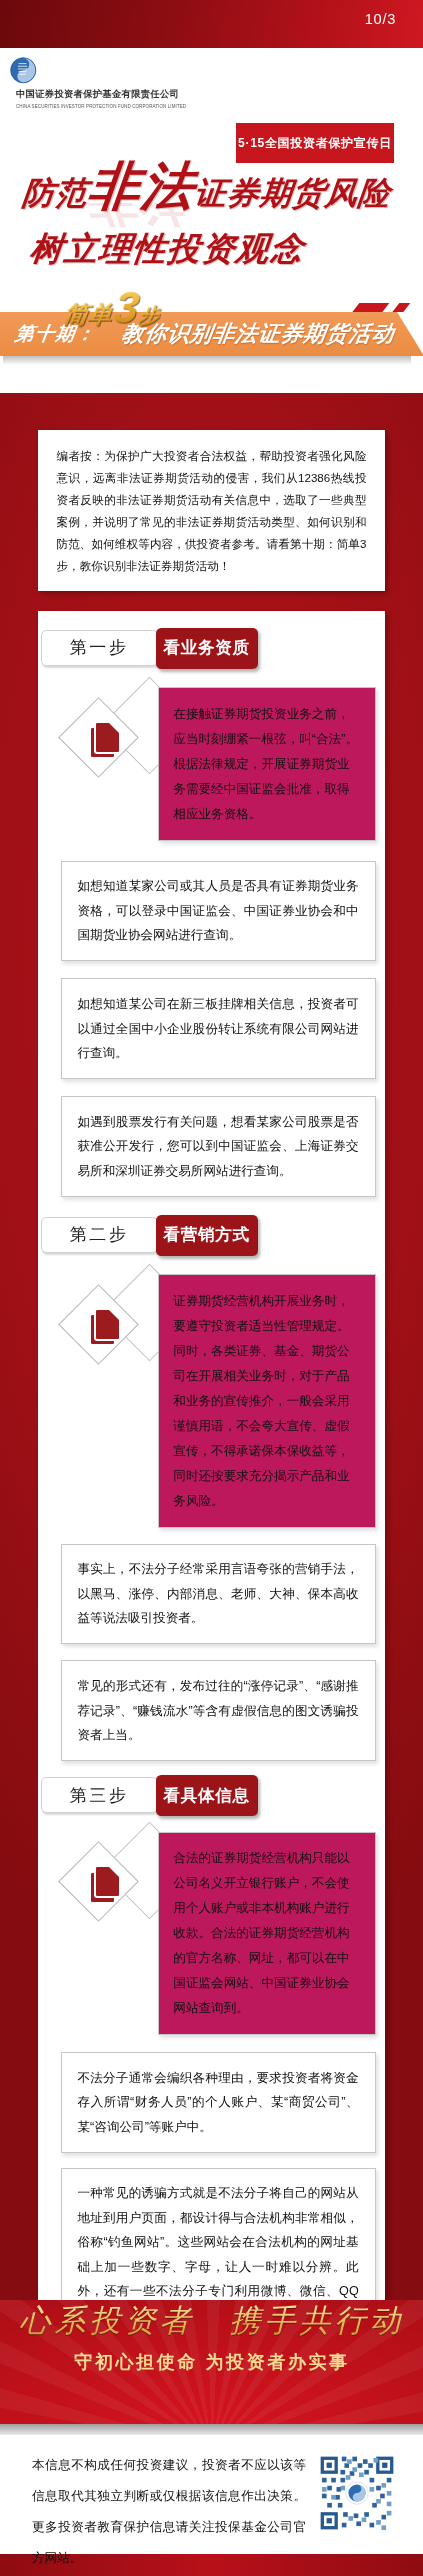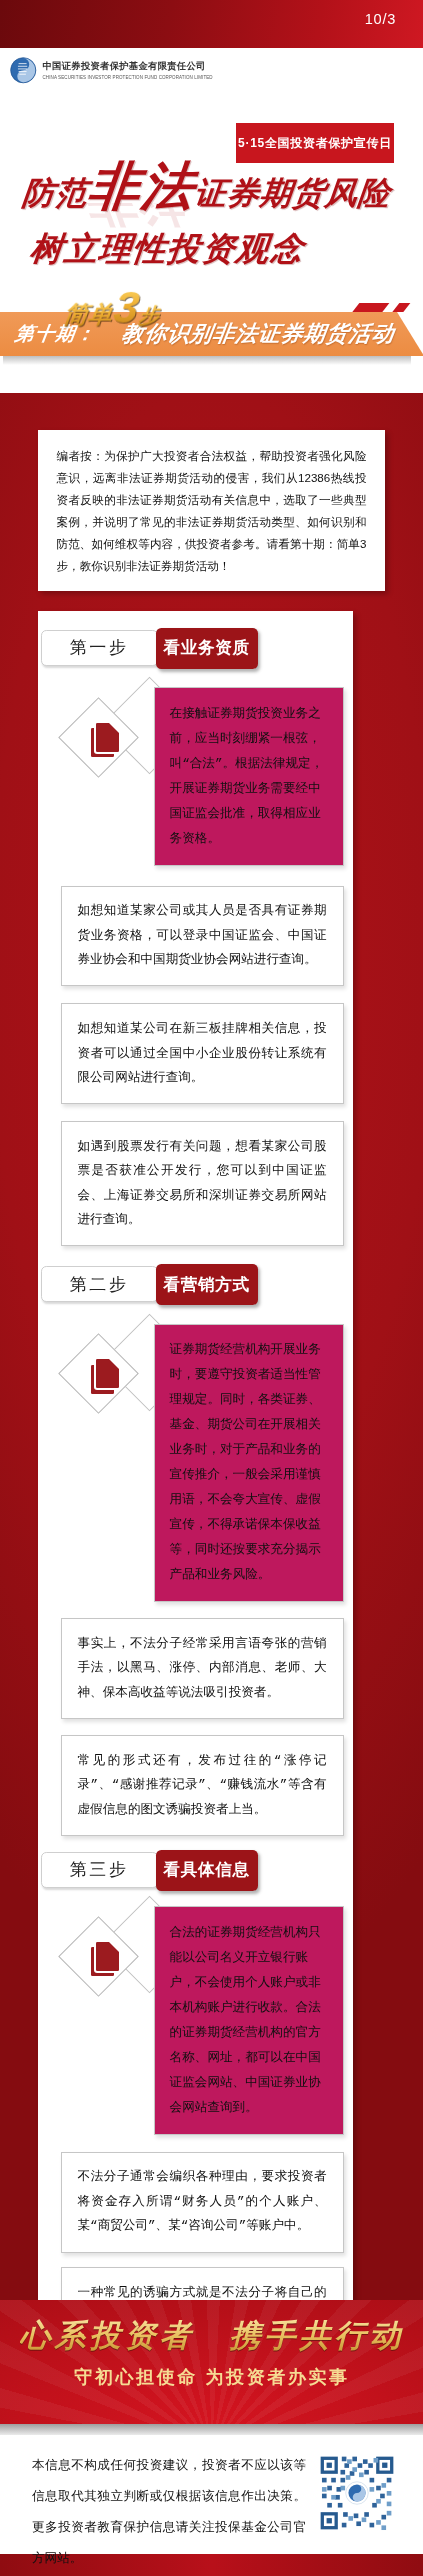--- a/index.html
+++ b/index.html
@@ -4,21 +4,21 @@
 <style>
   * { margin:0; padding:0; box-sizing:border-box; }
   body { font-family:"Liberation Sans", sans-serif; background:#fff; }
   .page { width:424px; height:2576px; margin:0 auto; position:relative; overflow:hidden; background:#fff; }
 
   
   .topbar { height:48px; background:linear-gradient(100deg,#6b090c 0%,#8c0d12 40%,#b31119 75%,#cf1822 100%); position:relative; }
   .pagenum { position:absolute; top:10.6px; right:28px; color:#fff; font-size:14.6px; letter-spacing:0.7px; }
 
   
-  .brand { height:62px; background:#fff; display:flex; align-items:flex-start; padding:9.3px 0 0 10px; }
+  .brand { height:62px; background:#fff; display:flex; align-items:flex-start; padding:9.3px 0 0 10px;flex-direction:column; }
   .brand-names { margin-left:6px; }
   .brand-cn { font-size:9.3px; font-weight:bold; color:#333; letter-spacing:0.3px; margin-top:2.6px; }
   .brand-en { font-size:4.5px; color:#555; margin-top:2.6px; letter-spacing:0.1px; }
 
   
   .hero { height:202px; background:#fff; position:relative; }
   .badge { position:absolute; left:236px; top:13.2px; width:158px; height:40px; background:#c8161e; color:#fff;
            font-size:12px; font-weight:bold; display:flex; align-items:center; justify-content:center; letter-spacing:0.7px; }
   .t1 { position:absolute; left:22.5px; top:42px; display:flex; align-items:baseline; white-space:nowrap;
         color:#b01117; font-weight:900; font-style:italic; transform:skewX(-6deg);
@@ -47,21 +47,21 @@
                      transform:skewX(-8deg); text-shadow:0.7px 1.3px 1.3px rgba(140,60,10,.4); }
   .acc { position:absolute; top:-8.6px; height:8.6px; background:#c8161e; transform:skewX(-38deg); z-index:1; }
   .acc.a1 { right:38px; width:30px; } .acc.a2 { right:17px; width:10.6px; }
   .bshadow { position:absolute; top:44px; left:2.6px; width:408px; height:8.6px;
              background:linear-gradient(180deg,rgba(40,40,40,.30),rgba(40,40,40,0)); }
 
   
   .red { height:1907px; background:radial-gradient(95% 55% at 50% 30%, #b01219 0%, #a01016 55%, #850c10 100%); overflow:hidden; }
   .ecard { width:347px; margin:37px 0 0 38px; background:#fff; box-shadow:2.6px 3.3px 5.3px rgba(0,0,0,.25);
            padding:14.6px 18.5px; font-size:11.6px; line-height:22px; color:#101010; text-align:justify; }
-  .panel { width:315px; margin:20px 0 0 38px; background:#fff; padding:9.3px 0 8px 0; box-shadow:2.6px 3.3px 5.3px rgba(0,0,0,.25);font-family:Liberation Mono, monospace; }
+  .panel { width:347px; margin:20px 0 0 38px; background:#fff; padding:9.3px 0 8px 0; box-shadow:2.6px 3.3px 5.3px rgba(0,0,0,.25); }
 
   .step-h { display:flex; margin-left:2.6px; position:relative; z-index:2; }
   .step-h .lbl { width:117px; height:36px; background:#fff; border:1.3px solid #cfcfcf; border-radius:5.3px;
                  box-shadow:1.3px 2px 2px rgba(0,0,0,.15); display:flex; align-items:center; justify-content:center;
                  font-size:17px; color:#222; letter-spacing:2.6px; }
   .step-h .ttl { width:102px; height:41px; background:#9c1418; border-radius:5.3px; margin-left:-2px; margin-top:-2px;
                  display:flex; align-items:center; justify-content:center; color:#fff; font-size:16.6px; font-weight:bold;
                  letter-spacing:0.7px; box-shadow:2px 2.6px 3.3px rgba(0,0,0,.3); }
 
   .srow { display:flex; margin-top:16px; padding-right:9.3px; position:relative; }
@@ -81,22 +81,22 @@
            padding:12.6px 16px; font-size:12.6px; line-height:24.5px; color:#101010; text-align:justify; }
   .mt30 { margin-top:20px; } .mt24c { margin-top:16px; } .mt22c { margin-top:14.6px; }
   .sh2 { margin-top:20px; } .sh3 { margin-top:16px; }
   .srow.r2 { margin-top:16px; } .srow.r3 { margin-top:13.2px; }
 
   
   .slogan { height:124px; text-align:center; overflow:hidden; position:relative;
             background:radial-gradient(120% 160% at 50% 100%, #d41420 0%, #b50f18 60%, #9d0d14 100%); }
   .slogan::before { content:""; position:absolute; inset:0;
             background:repeating-conic-gradient(from -90deg at 50% 120%, rgba(255,255,255,.05) 0 5deg, transparent 5deg 11deg); }
-  .s-main { position:relative; display:inline-block; margin-top:15px; font-family:"DejaVu Serif", serif;
-            font-size:31px; font-weight:700; font-style:italic; letter-spacing:4px;
+  .s-main { position:relative; display:inline-block; margin-top:0; font-family:"DejaVu Serif", serif;
+            font-size:31px; font-weight:400; font-style:italic; letter-spacing:4px;
             background:linear-gradient(180deg,#fbe7a8 0%,#e8bf5e 50%,#c08a2a 100%);
             -webkit-background-clip:text; background-clip:text; color:transparent;
             filter:drop-shadow(0.7px 1.3px 0.7px rgba(60,20,5,.55)); }
   .s-sub { position:relative; margin-top:8px; font-size:18px; font-weight:bold; color:#f6db93; letter-spacing:2.6px; }
 
   
   .graystrip { height:11.3px; background:linear-gradient(180deg,#9e9e9e,#ebebeb); }
   .binfo { height:119px; background:#fff; display:flex; padding:14.6px 28px 0 32px; }
   .dtext { width:274px; font-size:12.6px; line-height:31px; color:#111; text-align:justify; }
   .qr { margin-left:auto; margin-top:4px; flex:none; }

